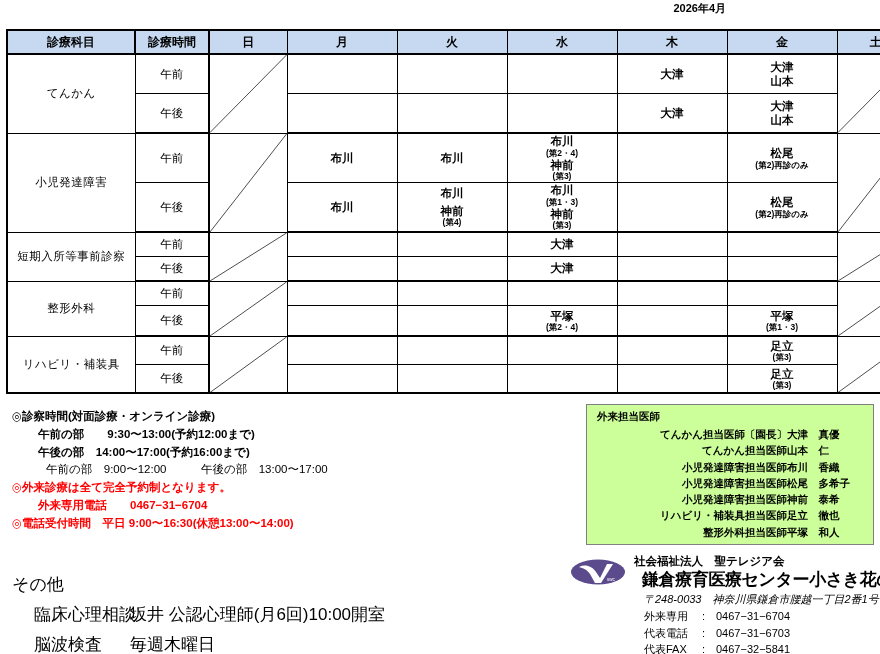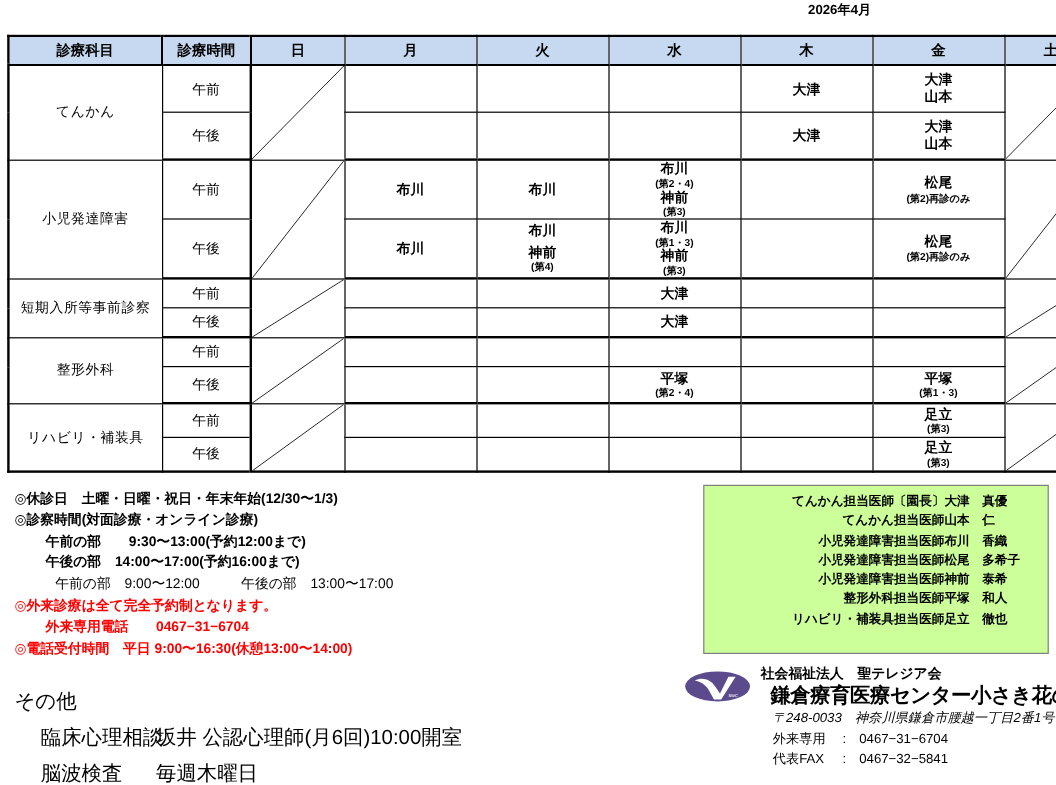--- a/index.html
+++ b/index.html
@@ -411,41 +411,41 @@
             <span class="nm">足立</span>
             <span class="sub">(第3)</span>
           </td>
         </tr>
 
       </tbody>
     </table>
   </div>
 
   <div class="notes">
-    <div class="ln b">◎休診日　土曜・日曜・祝日・年末年始(12/30〜1/3)</div>
     <div class="ln b">◎診察時間(対面診療・オンライン診療)</div>
     <div class="ln b ind1">午前の部　　9:30〜13:00(予約12:00まで)</div>
     <div class="ln b ind1">午後の部　14:00〜17:00(予約16:00まで)</div>
     <div class="ln ind3">午前の部　9:00〜12:00　　　午後の部　13:00〜17:00</div>
     <div class="ln red">◎外来診療は全て完全予約制となります。</div>
     <div class="ln red ind1">外来専用電話　　0467−31−6704</div>
     <div class="ln red">◎電話受付時間　平日 9:00〜16:30(休憩13:00〜14:00)</div>
   </div>
 
   <div class="other">
     <div class="row">その他</div>
     <div class="row">
       <span class="lbl">臨床心理相談</span><span>坂井 公認心理師(月6回)10:00開室</span>
     </div>
     <div class="row">
       <span class="lbl">脳波検査</span><span>毎週木曜日</span>
     </div>
   </div>
 
   <div class="doctors">
+    <div class="title">外来担当医師</div>
     <div class="drow">
       <span class="role">てんかん担当医師〔園長〕</span>
       <span class="dn">大津　真優</span>
     </div>
     <div class="drow">
       <span class="role">てんかん担当医師</span>
       <span class="dn">山本　仁</span>
     </div>
     <div class="drow">
       <span class="role">小児発達障害担当医師</span>
@@ -453,43 +453,46 @@
     </div>
     <div class="drow">
       <span class="role">小児発達障害担当医師</span>
       <span class="dn">松尾　多希子</span>
     </div>
     <div class="drow">
       <span class="role">小児発達障害担当医師</span>
       <span class="dn">神前　泰希</span>
     </div>
     <div class="drow">
+      <span class="role">リハビリ・補装具担当医師</span>
+      <span class="dn">足立　徹也</span>
+    </div>
+    <div class="drow">
       <span class="role">整形外科担当医師</span>
       <span class="dn">平塚　和人</span>
-    </div>
-    <div class="drow">
-      <span class="role">リハビリ・補装具担当医師</span>
-      <span class="dn">足立　徹也</span>
     </div>
   </div>
 
   <div class="footer">
     <div class="logo">
       <svg viewBox="0 0 112 64" width="56" height="32" aria-hidden="true">
         <ellipse cx="56" cy="32" rx="54" ry="25" fill="#5b4a8c"></ellipse>
         <path d="M18 22 C30 16 44 20 52 32 L60 44 L74 16 L86 16 L62 54 L50 54 L40 36 C34 27 26 24 18 22 Z" fill="#ffffff"></path>
         <text x="74" y="50" font-size="9" fill="#ffffff" font-family="'Liberation Sans',sans-serif">swc</text>
       </svg>
     </div>
     <div class="org-sub">社会福祉法人　聖テレジア会</div>
     <div class="org-name">鎌倉療育医療センター小さき花の園</div>
     <div class="addr">〒248-0033　神奈川県鎌倉市腰越一丁目2番1号</div>
     <div class="contacts">
       <div class="crow">
         <span class="ck">外来専用</span><span class="cs">:</span><span>0467−31−6704</span>
       </div>
       <div class="crow">
+        <span class="ck">代表電話</span><span class="cs">:</span><span>0467−31−6703</span>
+      </div>
+      <div class="crow">
         <span class="ck">代表FAX</span><span class="cs">:</span><span>0467−32−5841</span>
       </div>
     </div>
   </div>
 
 </div>
 
 </body></html>

